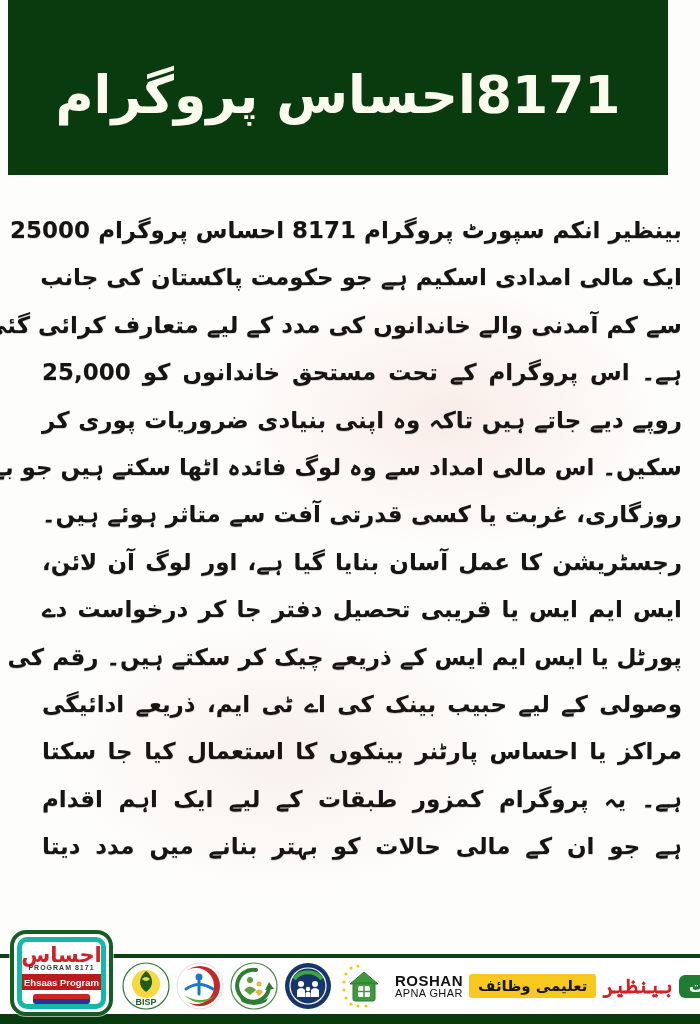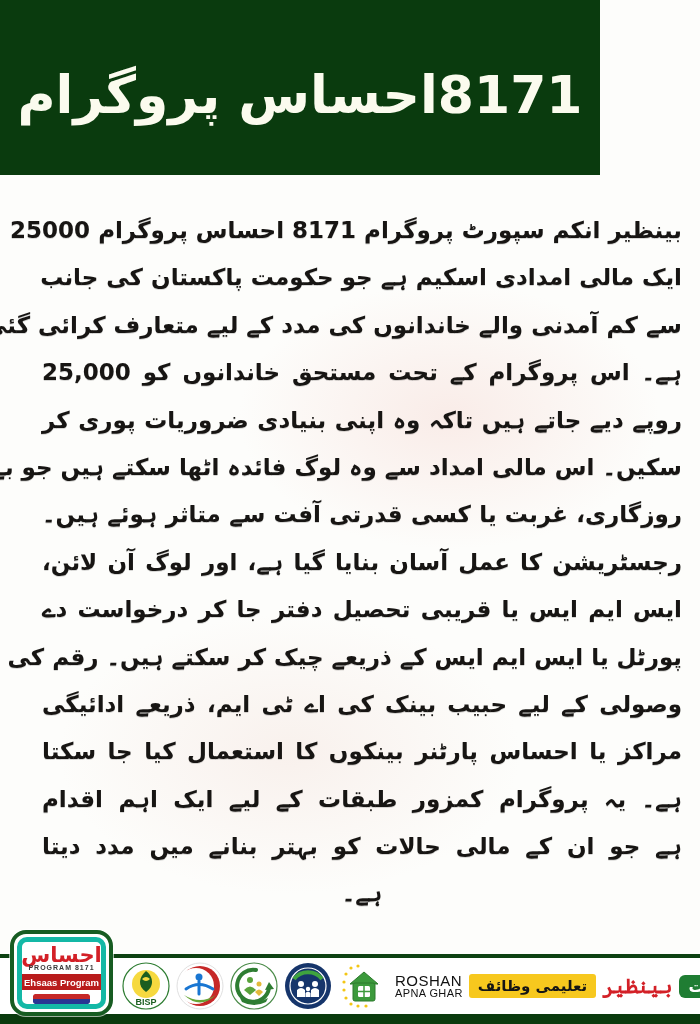--- a/index.html
+++ b/index.html
@@ -3,21 +3,21 @@
 <meta charset="utf-8">
 <style>
   html,body{margin:0;padding:0;background:#e8e8e8;}
   .page{
     position:relative;width:700px;height:1024px;margin:0 auto;
     background:#fdfdfb;overflow:hidden;
     font-family:"DejaVu Sans",sans-serif;
   }
   
   .masthead{
-    position:absolute;top:0;left:0;width:600px;height:175px;
+    position:absolute;top:0;left:8px;width:660px;height:175px;
     background:#0a3b0e;display:flex;align-items:center;justify-content:center;
   }
   .masthead h1{
     margin:0;padding-top:14px;direction:rtl;
     color:#fbfbee;font-size:52px;font-weight:bold;letter-spacing:1px;
     font-family:"DejaVu Sans",sans-serif;
   }
   
   .article{
     position:absolute;top:175px;left:0;width:700px;height:780px;
@@ -51,21 +51,21 @@
   .logo-row{
     display:flex;align-items:center;height:100%;
     padding-left:122px;padding-right:8px;gap:6px;box-sizing:border-box;
   }
   .circle-logo{width:48px;height:48px;flex:0 0 auto;display:block;}
   .house-icon{width:46px;height:44px;flex:0 0 auto;display:block;margin-left:2px;}
   .roshan-text{
     font-family:"Liberation Sans",sans-serif;color:#111;line-height:1;
     margin-left:3px;flex:0 0 auto;
   }
-  .roshan-text .r1{font-size:15px;font-weight:normal;letter-spacing:.5px;}
+  .roshan-text .r1{font-size:15px;font-weight:bold;letter-spacing:.5px;}
   .roshan-text .r2{font-size:11px;font-weight:normal;letter-spacing:.4px;}
   .badge-group{
     margin-left:auto;direction:rtl;display:flex;align-items:center;gap:6px;
     font-family:"DejaVu Sans",sans-serif;white-space:nowrap;
   }
   .benazir{color:#d32027;font-size:20px;font-weight:bold;font-family:Liberation Serif, serif;}
   .badge-kafalat{
     background:#1f7d33;color:#fff;font-size:16px;font-weight:bold;
     padding:2px 10px;border-radius:6px;
   }
@@ -114,21 +114,20 @@
       <div class="line">روپے دیے جاتے ہیں تاکہ وہ اپنی بنیادی ضروریات پوری کر</div>
       <div class="line">سکیں۔ اس مالی امداد سے وہ لوگ فائدہ اٹھا سکتے ہیں جو بے</div>
       <div class="line">روزگاری، غربت یا کسی قدرتی آفت سے متاثر ہوئے ہیں۔</div>
       <div class="line">رجسٹریشن کا عمل آسان بنایا گیا ہے، اور لوگ آن لائن،</div>
       <div class="line">ایس ایم ایس یا قریبی تحصیل دفتر جا کر درخواست دے</div>
       <div class="line">پورٹل یا ایس ایم ایس کے ذریعے چیک کر سکتے ہیں۔ رقم کی</div>
       <div class="line">وصولی کے لیے حبیب بینک کی اے ٹی ایم، ذریعے ادائیگی</div>
       <div class="line">مراکز یا احساس پارٹنر بینکوں کا استعمال کیا جا سکتا</div>
       <div class="line">ہے۔ یہ پروگرام کمزور طبقات کے لیے ایک اہم اقدام</div>
       <div class="line">ہے جو ان کے مالی حالات کو بہتر بنانے میں مدد دیتا</div>
-      <div class="line center">ہے۔</div>
     </div>
   </main>
 
   <div class="footer-band">
     <div class="logo-row">
 
       <svg class="circle-logo" viewBox="0 0 48 48">
         <circle cx="24" cy="24" r="23" fill="#ffffff" stroke="#2e7d32" stroke-width="1.2"></circle>
         <circle cx="24" cy="22" r="14" fill="#f6d93f"></circle>
         <path d="M24 9 C17 15 15 24 24 30 C33 24 31 14 24 9 Z" fill="#1b5e20"></path>

